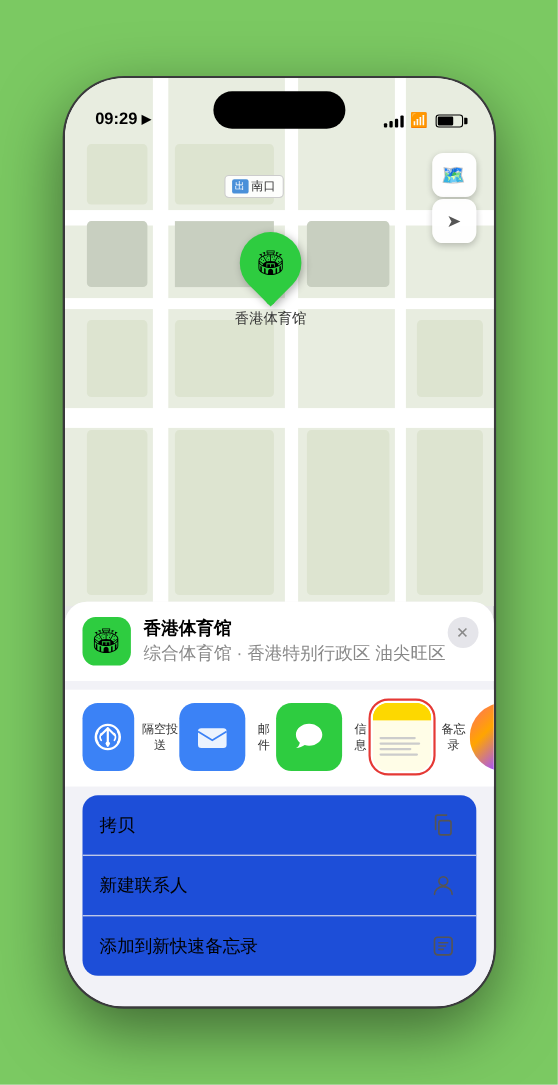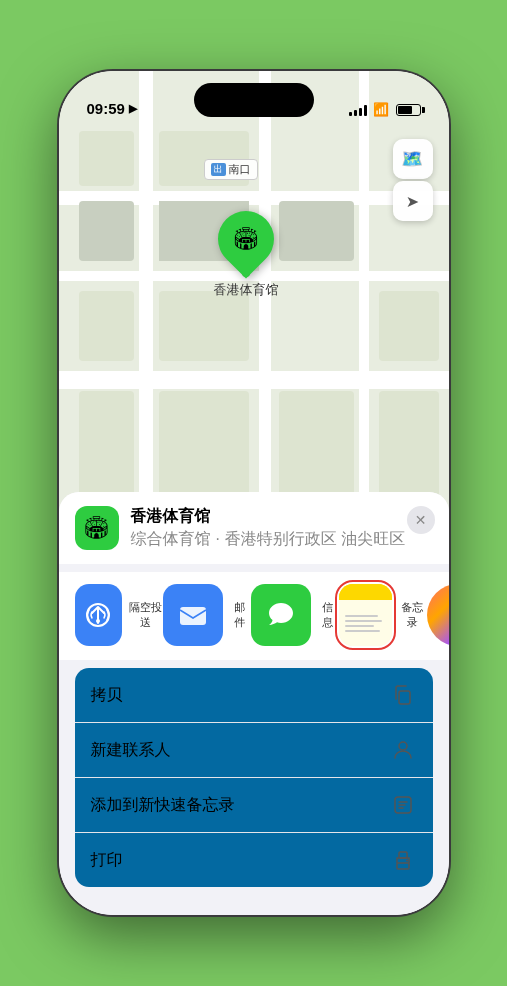--- a/index.html
+++ b/index.html
@@ -360,21 +360,21 @@
       width: 62px;
       height: 62px;
       background: linear-gradient(135deg, #ff6b6b, #ffa500, #a855f7, #06b6d4);
       border-radius: 50%;
       display: flex;
       align-items: center;
       justify-content: center;
     }
     
     .action-list {
-      background: #0369a1;
+      background: #1d4ed8;
       border-radius: 14px;
       margin: 0 16px 8px;
       overflow: hidden;
     }
     .action-item {
       display: flex;
       align-items: center;
       justify-content: space-between;
       padding: 13px 16px;
       border-bottom: 0.5px solid #e5e5ea;
@@ -411,21 +411,21 @@
 </head>
 <body>
 
 <div class="phone-frame">
   <div class="phone-screen">
 
     <div class="dynamic-island"></div>
 
     <div class="status-bar">
       <div class="status-time">
-        <span>09:59</span>
+        <span>09:29</span>
         <span style="font-size:11px;">▶</span>
       </div>
       <div class="status-icons">
         <div class="signal-bars">
           <div class="signal-bar" style="height:4px;"></div>
           <div class="signal-bar" style="height:6px;"></div>
           <div class="signal-bar" style="height:8px;"></div>
           <div class="signal-bar" style="height:11px;"></div>
         </div>
         <span class="wifi-icon">📶</span>
@@ -582,31 +582,20 @@
         <div class="action-item">
           <span class="action-label">添加到新快速备忘录</span>
           <div class="action-icon">
             <svg width="22" height="22" viewBox="0 0 22 22" fill="none">
               <rect x="3" y="3" width="16" height="16" rx="3" stroke="#555" stroke-width="1.5" fill="none"></rect>
               <path d="M7 8H15M7 11H13M7 14H11" stroke="#555" stroke-width="1.5" stroke-linecap="round"></path>
             </svg>
           </div>
         </div>
 
-        <div class="action-item">
-          <span class="action-label">打印</span>
-          <div class="action-icon">
-            <svg width="22" height="22" viewBox="0 0 22 22" fill="none">
-              <rect x="5" y="14" width="12" height="6" rx="1" stroke="#555" stroke-width="1.5" fill="none"></rect>
-              <path d="M5 14V9H17V14" stroke="#555" stroke-width="1.5" fill="none"></path>
-              <rect x="7" y="3" width="8" height="6" rx="1" stroke="#555" stroke-width="1.5" fill="none"></rect>
-              <circle cx="15" cy="11.5" r="1" fill="#555"></circle>
-            </svg>
-          </div>
-        </div>
       </div>
 
     </div>
 
     <div class="home-indicator"></div>
 
   </div>
 </div>
 
 </body></html>

